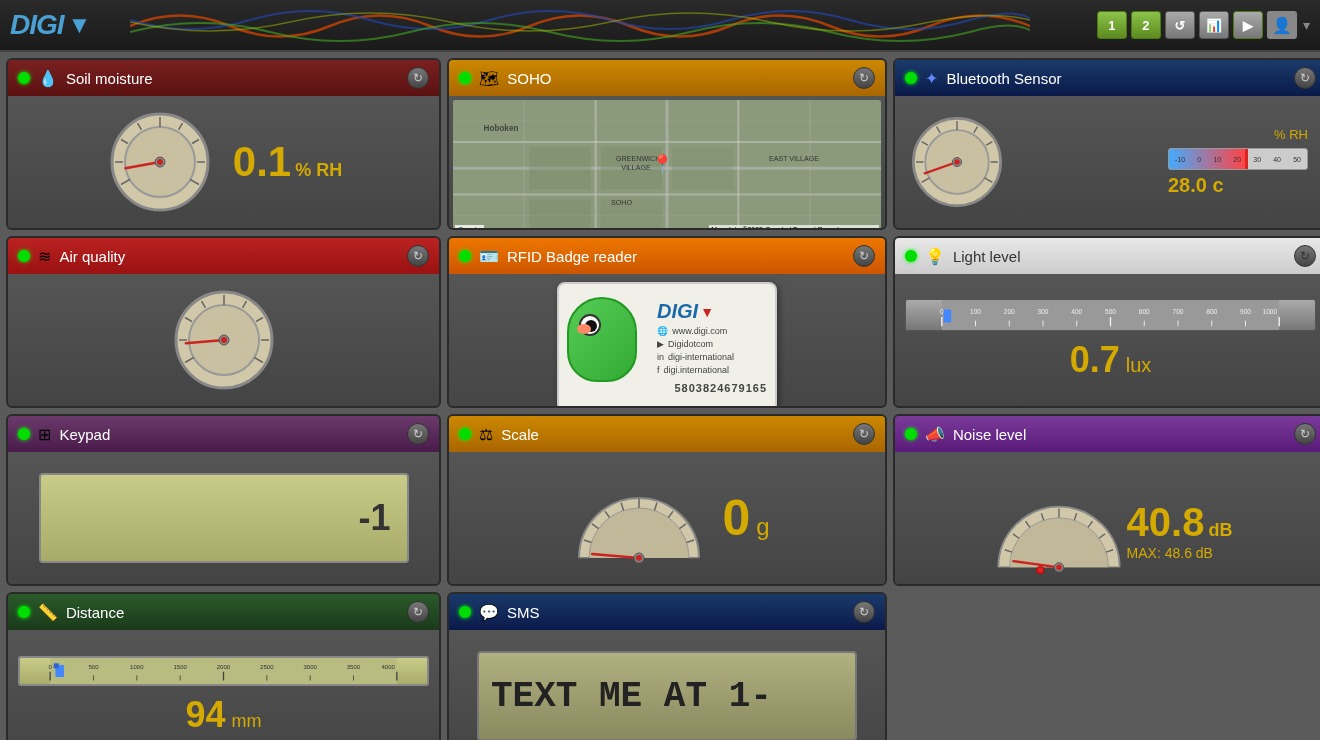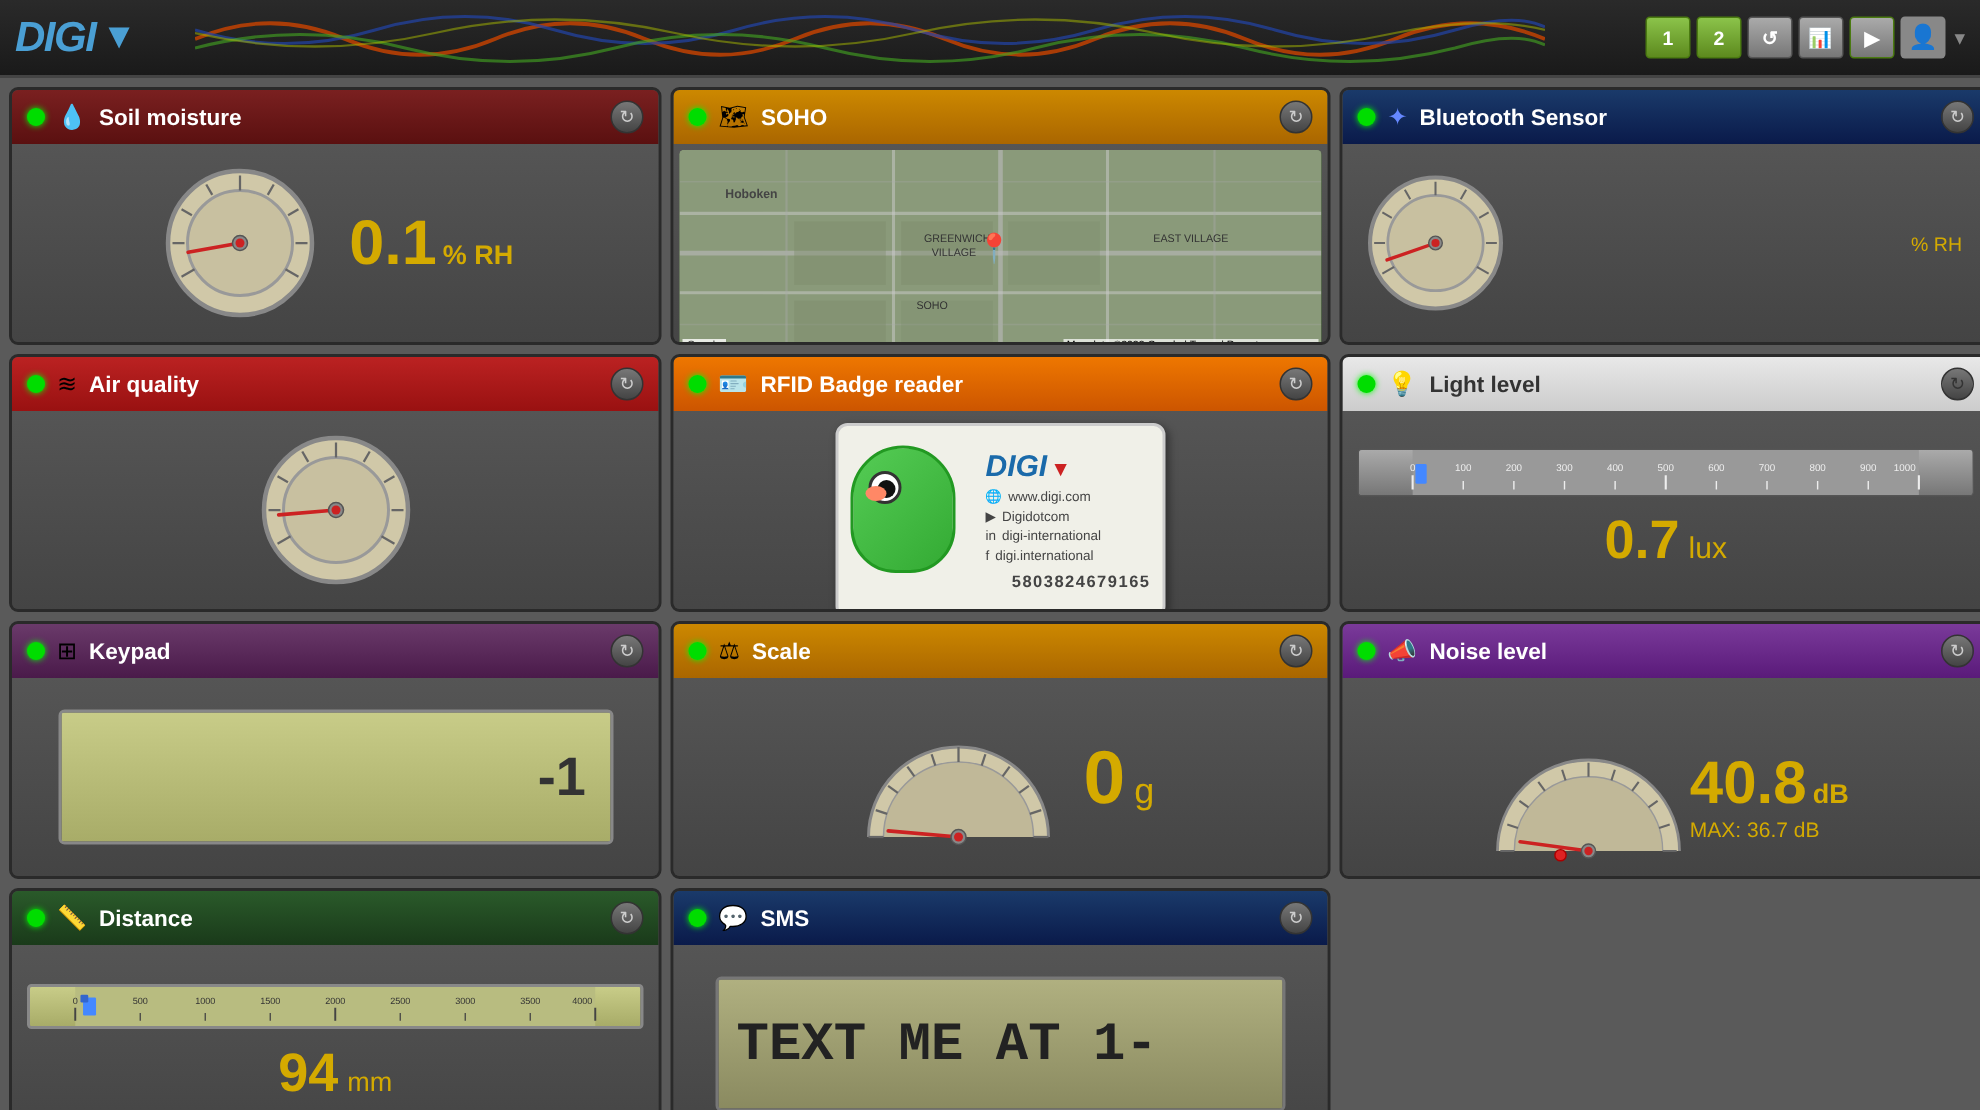--- a/index.html
+++ b/index.html
@@ -108,21 +108,21 @@
       justify-content: space-between;
       padding: 0 10px;
       flex-shrink: 0;
     }
     .widget-header-title {
       display: flex;
       align-items: center;
       gap: 8px;
       color: #fff;
       font-size: 15px;
-      font-weight: bold;
+      font-weight: normal;
     }
     .widget-indicator {
       width: 12px;
       height: 12px;
       border-radius: 50%;
       background: #00dd00;
       box-shadow: 0 0 4px #00ff00;
     }
     .widget-refresh {
       width: 22px;
@@ -589,20 +589,39 @@
               <line x1="55" y1="10" x2="55" y2="20" transform="rotate(120 55 55)"></line>
             </g>
             <line x1="55" y1="55" x2="18" y2="48" stroke="#cc2222" stroke-width="2.5" stroke-linecap="round" transform="rotate(-30 55 55)"></line>
             <circle cx="55" cy="55" r="5" fill="#888" stroke="#555" stroke-width="1"></circle>
             <circle cx="55" cy="55" r="3" fill="#cc2222"></circle>
           </svg>
         </div>
         <div class="bt-values">
           <div style="font-size:13px;color:#d4aa00;">% RH</div>
 
+          <div style="margin-top:6px;">
+            <div class="temp-bar-container">
+              <div class="temp-bar-fill" style="width:55%;"></div>
+              <div style="position:absolute;top:0;left:0;right:0;bottom:0;display:flex;justify-content:space-around;align-items:center;">
+                <span style="font-size:7px;color:#333;">-10</span>
+                <span style="font-size:7px;color:#333;">0</span>
+                <span style="font-size:7px;color:#333;">10</span>
+                <span style="font-size:7px;color:#333;">20</span>
+                <span style="font-size:7px;color:#333;">30</span>
+                <span style="font-size:7px;color:#333;">40</span>
+                <span style="font-size:7px;color:#333;">50</span>
+              </div>
+
+              <div style="position:absolute;top:0;left:55%;width:3px;height:100%;background:#dd2222;"></div>
+            </div>
+            <div style="margin-top:4px;">
+              <span class="bt-temp-value">28.0 c</span>
+            </div>
+          </div>
         </div>
       </div>
     </div>
   </div>
 
   <div class="widget">
     <div class="widget-header hdr-air">
       <div style="display:flex;align-items:center;gap:8px;">
         <div class="widget-indicator"></div>
         <span style="font-size:16px;">≋</span>
@@ -827,21 +846,21 @@
           <circle cx="75" cy="105" r="3" fill="#cc2222"></circle>
 
           <circle cx="55" cy="108" r="4" fill="#dd2222" stroke="#aa0000" stroke-width="1"></circle>
         </svg>
       </div>
       <div style="display:flex;flex-direction:column;">
         <div style="display:flex;align-items:baseline;gap:4px;">
           <span class="noise-value">40.8</span>
           <span class="noise-unit">dB</span>
         </div>
-        <span class="noise-max">MAX: 36.7 dB</span>
+        <span class="noise-max">MAX: 48.6 dB</span>
       </div>
     </div>
   </div>
 
   <div class="widget">
     <div class="widget-header hdr-distance">
       <div style="display:flex;align-items:center;gap:8px;">
         <div class="widget-indicator"></div>
         <span style="font-size:16px;">📏</span>
         <span class="widget-header-title">Distance</span>

